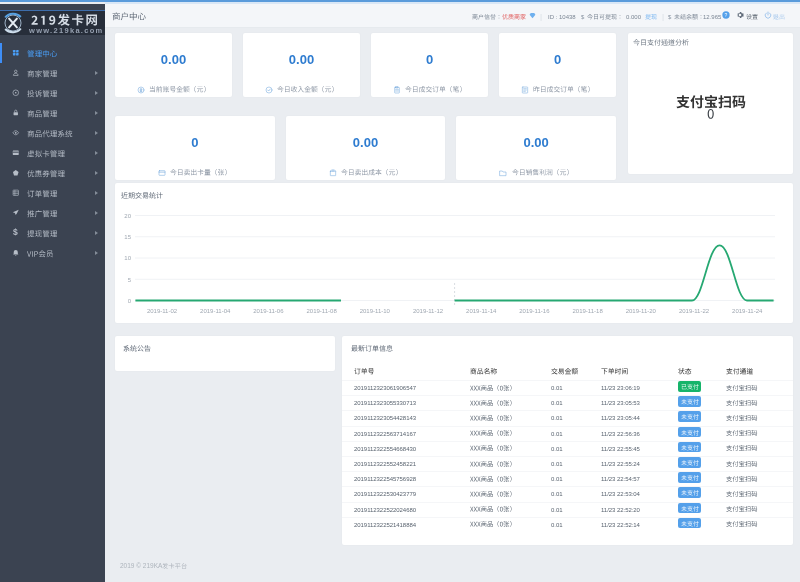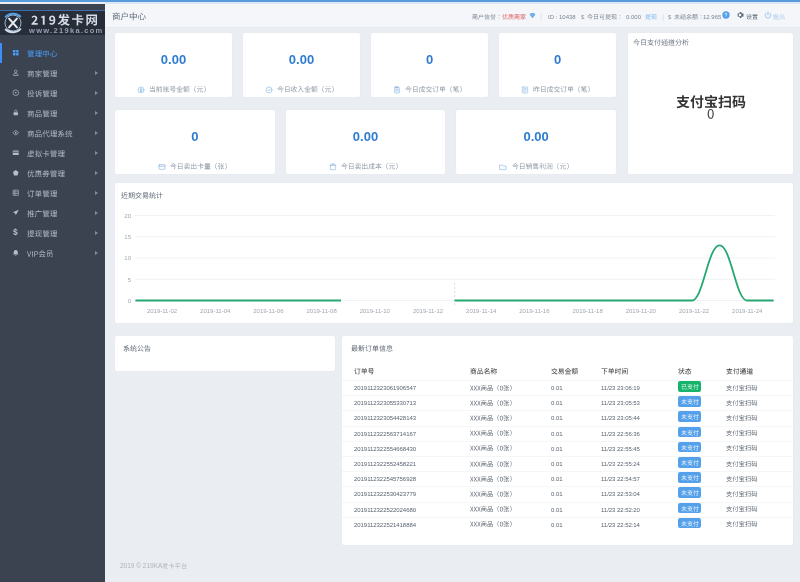--- a/index.html
+++ b/index.html
@@ -17,21 +17,21 @@
 .mi .mic{position:absolute;left:12px;top:6.2px;line-height:0}.mi .mic svg{display:block}
 .mi .lbl{position:absolute;left:27px;top:5.7px}.mi .lbl svg{display:block}
 .mi .arr{position:absolute;right:7px;top:8px;width:0;height:0;border:2.4px solid transparent;border-left:3.2px solid #848d99;border-right:none}
 .mi.on:before{content:"";position:absolute;left:0;top:0;width:2px;height:20px;background:#3e8ef7}
 
 #top{position:absolute;left:105px;top:0;width:695px;height:28px;background:#f4f6f9;border-bottom:1px solid #e6eaee}
 #crumb{position:absolute;left:6.5px;top:10.5px}#crumb svg{display:block}
 
 .card{background:#fff;border-radius:2px;box-shadow:0 0 2px rgba(0,0,0,.04)}
 #stats{position:absolute;left:115px;top:33px;width:501px}
-.srow{display:flex;gap:11px;margin-bottom:13px}
+.srow{display:flex;gap:11px;margin-bottom:19px}
 .sc{flex:1;height:64px;position:relative;text-align:center}
 .sc .v{position:absolute;left:0;right:0;top:19px;font-size:13px;font-weight:bold;color:#2e7cd0}
 .sc .l{position:absolute;left:0;right:0;top:51.5px;white-space:nowrap;line-height:0}.sc .l svg{vertical-align:top}.sc .l .lic{margin-top:1px}
 #pay{position:absolute;left:628px;top:33px;width:165px;height:141px}
 #pay .hd{position:absolute;left:5px;top:4.7px}#pay .hd svg{display:block}
 #pay .big{position:absolute;left:0;right:0;top:60px;text-align:center;line-height:0}#pay .big svg{vertical-align:top}
 #pay .zero{position:absolute;left:0;right:0;top:72px;text-align:center;line-height:0}#pay .zero svg{vertical-align:top}
 #chart{position:absolute;left:115px;top:183px;width:678px;height:140px}
 #chart .hd{position:absolute;left:6px;top:7.7px}#chart .hd svg{display:block}
 #notice{position:absolute;left:115px;top:336px;width:220px;height:35px}

